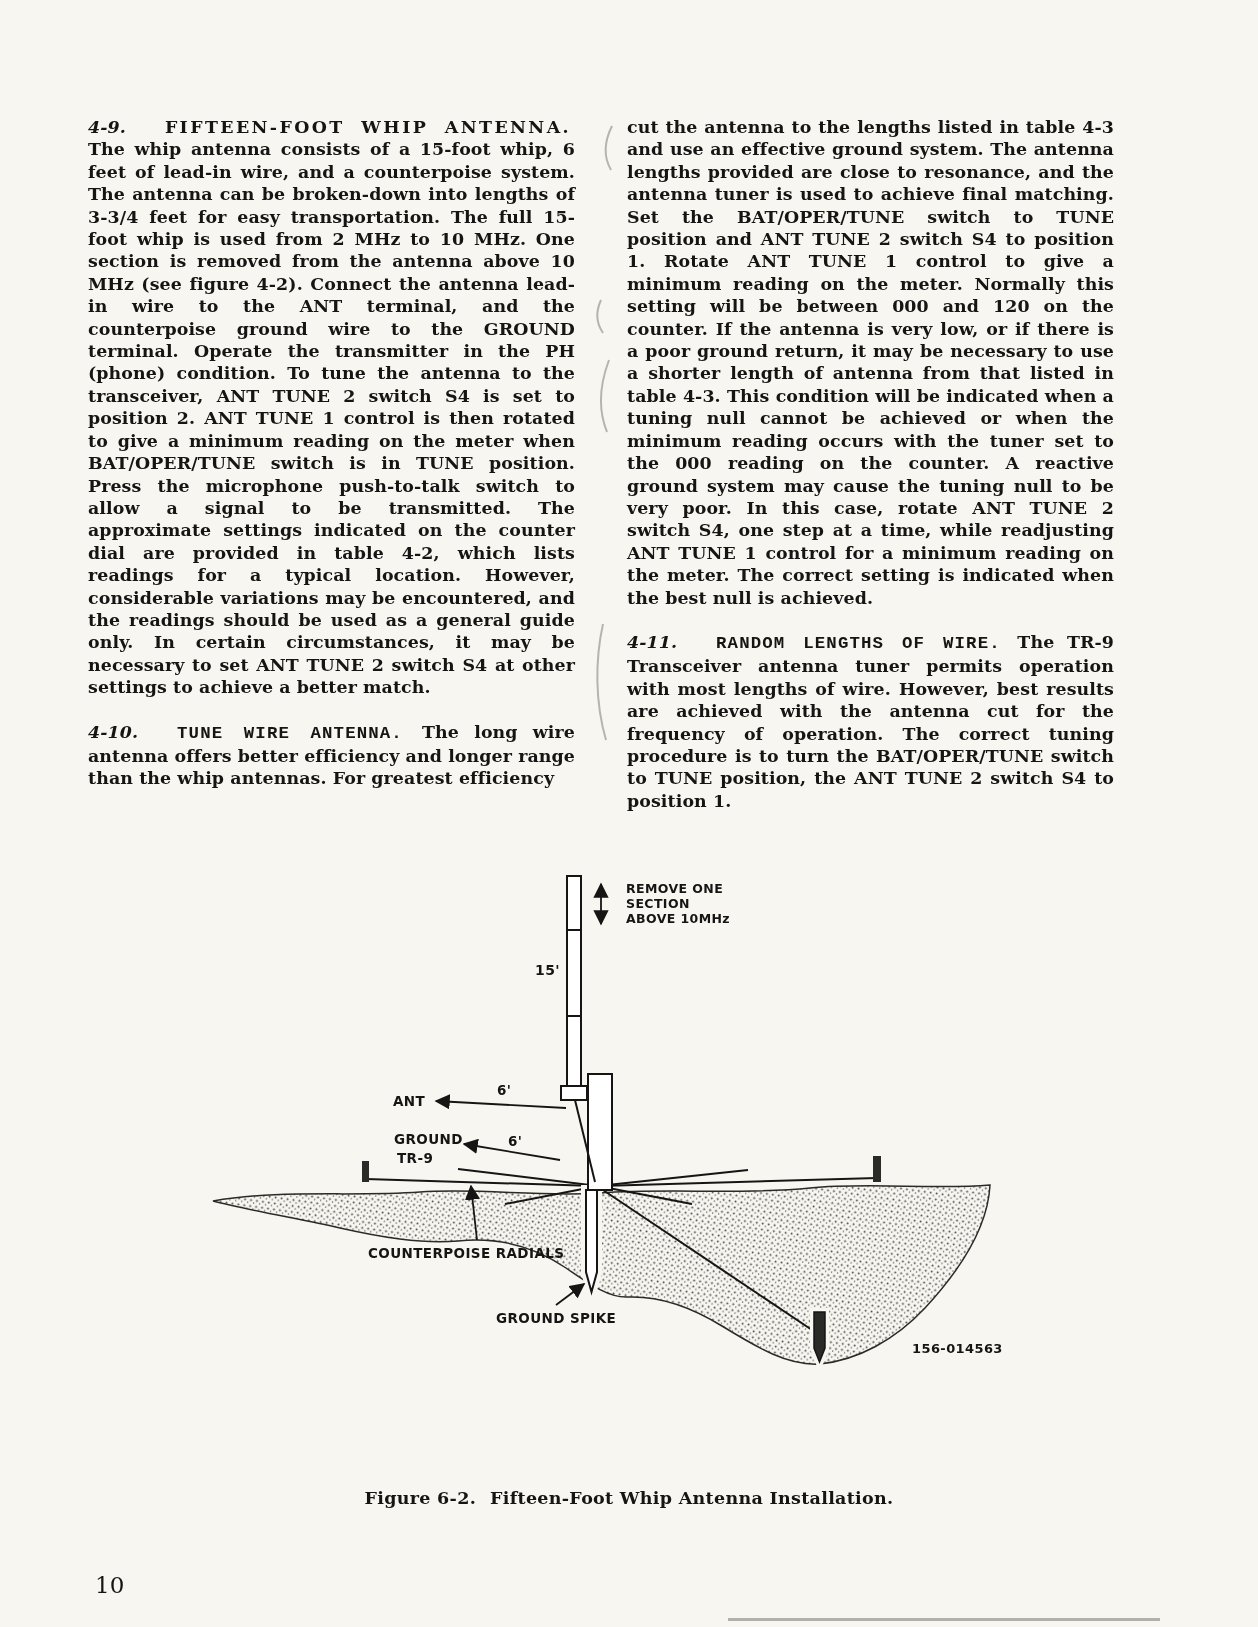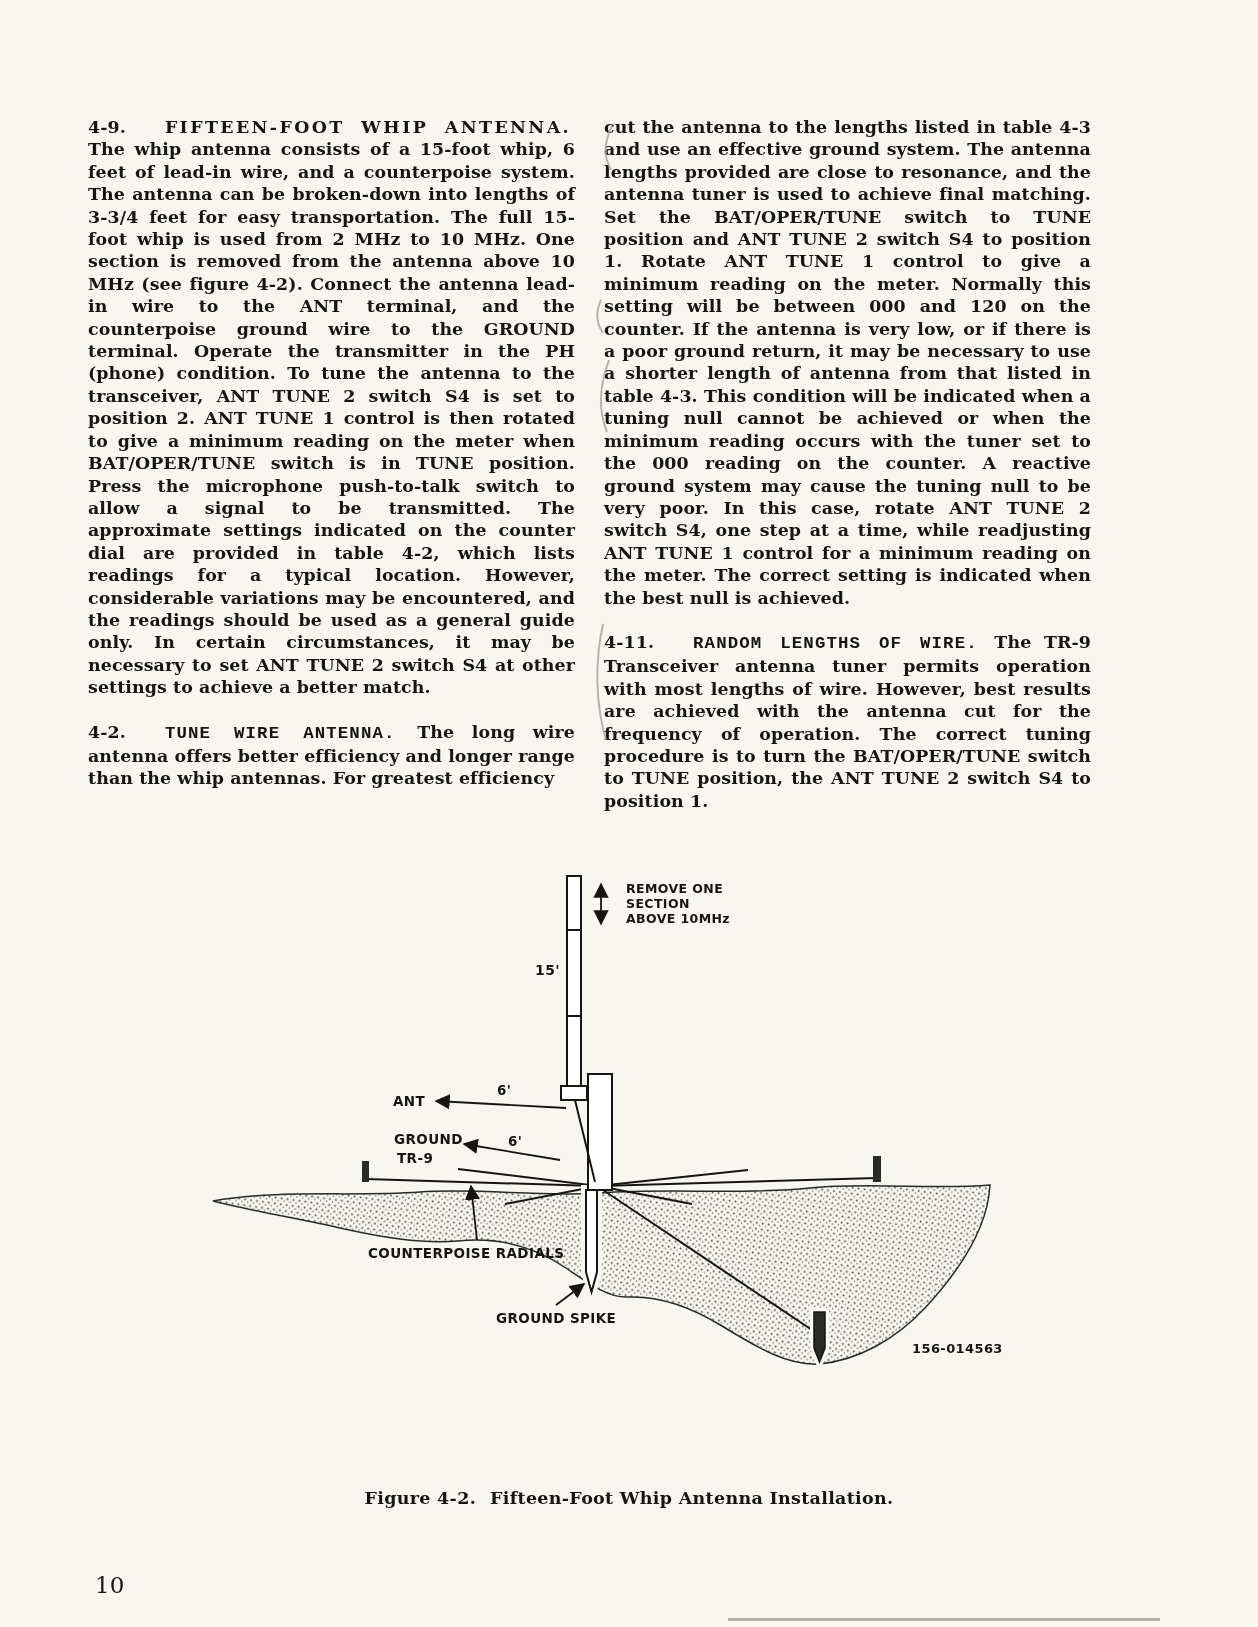--- a/index.html
+++ b/index.html
@@ -7,43 +7,43 @@
     width:1258px;height:1627px;position:relative;overflow:hidden;
     background:#f7f6f1;color:#161514;
     font-family:"DejaVu Serif", serif;
   }
   .col{
     position:absolute;top:116px;width:487px;
     text-align:justify;font-size:17.4px;line-height:22.4px;font-weight:700;
     letter-spacing:0.1px;
   }
   .col-left{left:88px;}
-  .col-right{left:604px;}
+  .col-right{left:627px;}
   .col p{margin:0 0 22px 0;}
-  .sec-num{padding-right:10px;}
+  .sec-num{padding-right:10px;font-style:italic;}
   .sec-title{letter-spacing:2.4px;padding-right:4px;margin-left:29px;}
   .sec-title.tight{letter-spacing:1.1px;font-family:Liberation Mono, monospace;}
   .caption{
     position:absolute;left:0;top:1488px;width:100%;text-align:center;
     font-size:17.5px;font-weight:700;letter-spacing:0.3px;
   }
   .caption .cap-num{padding-right:14px;}
   .page-num{position:absolute;left:95px;top:1572px;font-size:23px;font-weight:400;}
   svg.overlay{position:absolute;left:0;top:0;pointer-events:none;}
   .fig-label{
     font-family:"DejaVu Sans", sans-serif;font-weight:bold;fill:#161514;
     letter-spacing:0.4px;
   }
 </style>
 </head>
 <body>
 
 <div class="col col-left">
   <p><span class="sec-num">4-9.</span><span class="sec-title">FIFTEEN-FOOT WHIP ANTENNA.</span> <span>The whip antenna consists of a 15-foot whip, 6 feet of lead-in wire, and a counterpoise system. The antenna can be broken-down into lengths of 3-3/4 feet for easy transportation. The full 15-foot whip is used from 2 MHz to 10 MHz. One section is removed from the antenna above 10 MHz (see figure 4-2). Connect the antenna lead-in wire to the ANT terminal, and the counterpoise ground wire to the GROUND terminal. Operate the transmitter in the PH (phone) condition. To tune the antenna to the transceiver, ANT TUNE 2 switch S4 is set to position 2. ANT TUNE 1 control is then rotated to give a minimum reading on the meter when BAT/OPER/TUNE switch is in TUNE position. Press the microphone push-to-talk switch to allow a signal to be transmitted. The approximate settings indicated on the counter dial are provided in table 4-2, which lists readings for a typical location. However, considerable variations may be encountered, and the readings should be used as a general guide only. In certain circumstances, it may be necessary to set ANT TUNE 2 switch S4 at other settings to achieve a better match.</span></p>
-  <p><span class="sec-num">4-2.</span><span class="sec-title tight">TUNE WIRE ANTENNA.</span> <span>The long wire antenna offers better efficiency and longer range than the whip antennas. For greatest efficiency</span></p>
+  <p><span class="sec-num">4-10.</span><span class="sec-title tight">TUNE WIRE ANTENNA.</span> <span>The long wire antenna offers better efficiency and longer range than the whip antennas. For greatest efficiency</span></p>
 </div>
 
 <div class="col col-right">
   <p><span>cut the antenna to the lengths listed in table 4-3 and use an effective ground system. The antenna lengths provided are close to resonance, and the antenna tuner is used to achieve final matching. Set the BAT/OPER/TUNE switch to TUNE position and ANT TUNE 2 switch S4 to position 1. Rotate ANT TUNE 1 control to give a minimum reading on the meter. Normally this setting will be between 000 and 120 on the counter. If the antenna is very low, or if there is a poor ground return, it may be necessary to use a shorter length of antenna from that listed in table 4-3. This condition will be indicated when a tuning null cannot be achieved or when the minimum reading occurs with the tuner set to the 000 reading on the counter. A reactive ground system may cause the tuning null to be very poor. In this case, rotate ANT TUNE 2 switch S4, one step at a time, while readjusting ANT TUNE 1 control for a minimum reading on the meter. The correct setting is indicated when the best null is achieved.</span></p>
   <p><span class="sec-num">4-11.</span><span class="sec-title tight">RANDOM LENGTHS OF WIRE.</span> <span>The TR-9 Transceiver antenna tuner permits operation with most lengths of wire. However, best results are achieved with the antenna cut for the frequency of operation. The correct tuning procedure is to turn the BAT/OPER/TUNE switch to TUNE position, the ANT TUNE 2 switch S4 to position 1.</span></p>
 </div>
 
 <svg class="overlay" width="1258" height="1627" viewBox="0 0 1258 1627">
   <defs>
     <marker id="ah" viewBox="0 0 10 10" refX="9" refY="5" markerWidth="8.5" markerHeight="8.5" orient="auto-start-reverse">
@@ -121,14 +121,14 @@
   <text class="fig-label" x="393" y="1106" font-size="13.5">ANT</text>
   <text class="fig-label" x="497" y="1095" font-size="13.5">6'</text>
   <text class="fig-label" x="394" y="1144" font-size="13.5">GROUND</text>
   <text class="fig-label" x="397" y="1163" font-size="13.5">TR-9</text>
   <text class="fig-label" x="508" y="1146" font-size="13.5">6'</text>
   <text class="fig-label" x="368" y="1258" font-size="13.5">COUNTERPOISE RADIALS</text>
   <text class="fig-label" x="496" y="1323" font-size="13.5">GROUND SPIKE</text>
   <text class="fig-label" x="912" y="1353" font-size="13">156-014563</text>
 </svg>
 
-<div class="caption"><span class="cap-num">Figure 4-2.</span><span>Fifteen-Foot Whip Antenna Installation.</span></div>
+<div class="caption"><span class="cap-num">Figure 6-2.</span><span>Fifteen-Foot Whip Antenna Installation.</span></div>
 <div class="page-num">10</div>
 
 </body></html>

